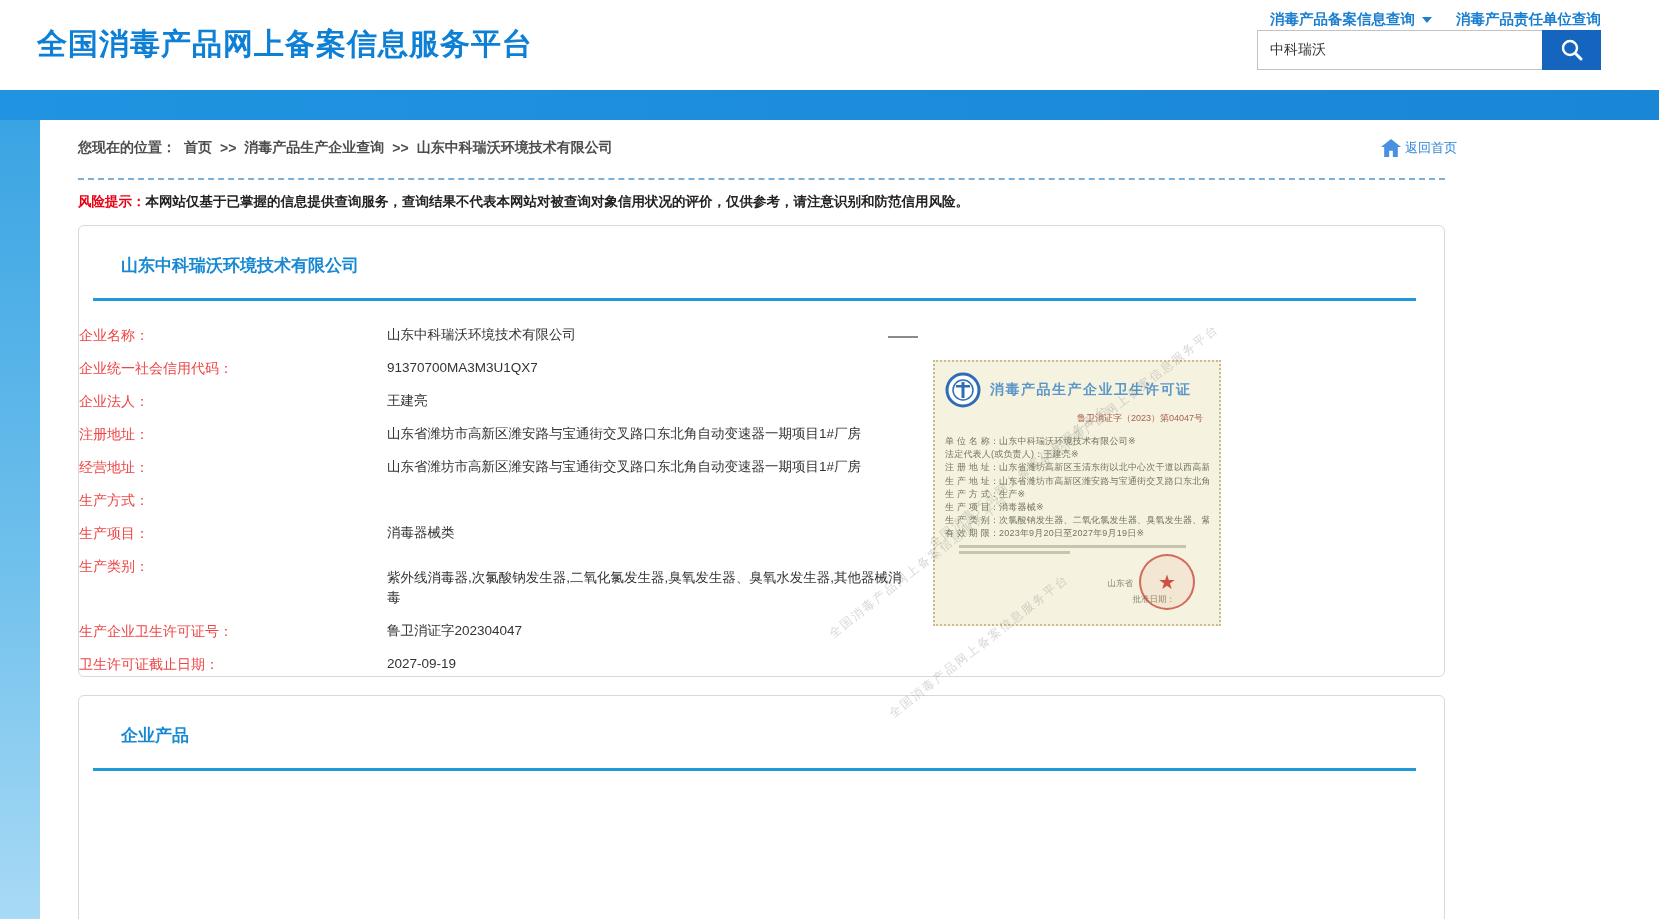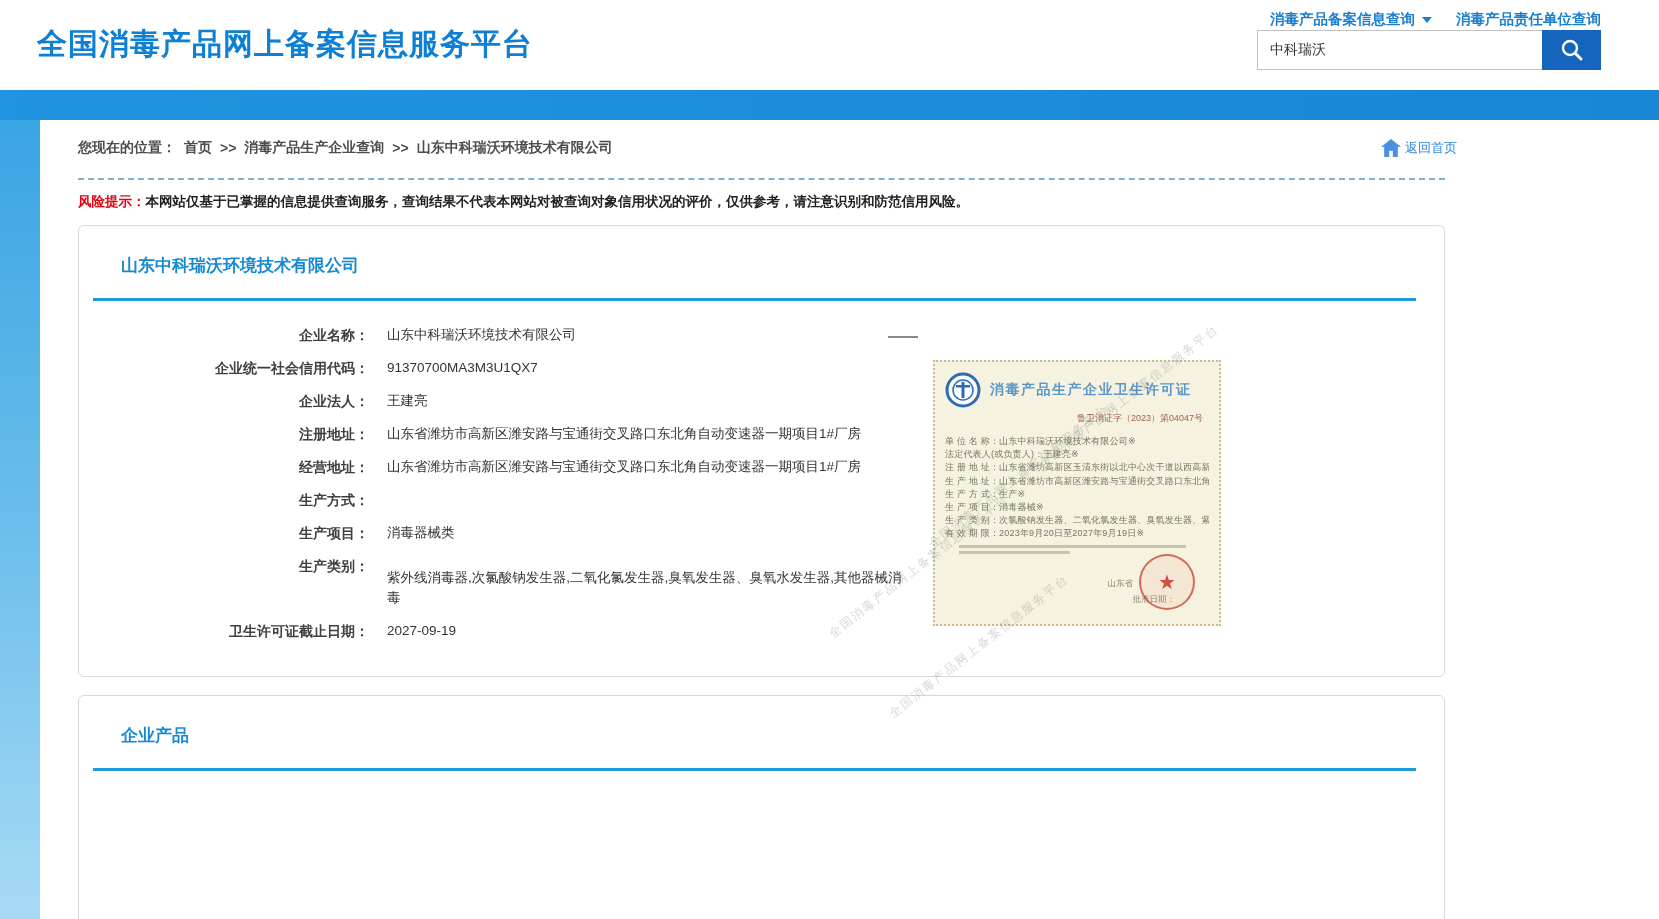--- a/index.html
+++ b/index.html
@@ -39,21 +39,21 @@
 
   .card { border:1px solid #d9d9d9; border-radius:6px; background:#fff; position:relative; }
   .card-1 { margin-top:14px; height:452px; }
   .card-2 { margin-top:18px; height:300px; }
   .card-title { margin:28px 0 0 42px; font-size:17px; font-weight:bold; color:#1789d3; line-height:24px; }
   .card-rule { height:3px; background:#1e9ad8; margin:20px 28px 0 14px; }
 
   
   .fields { margin-top:24px; }
   .frow { display:flex; margin-bottom:13px; }
-  .flabel { width:290px; text-align:right; font-size:14px; font-weight:bold; color:#404040; line-height:20px; flex:none; }
+  .flabel { width:290px; font-size:14px; font-weight:normal; color:#ef4444; line-height:20px; flex:none; }
   .fvalue { margin-left:18px; font-size:13.5px; color:#333; line-height:20px; max-width:700px; }
   .fvalue.narrow { max-width:526px;margin-top:12px; }
 
   
   .cert-area { position:absolute; left:768px; top:92px; width:470px; height:350px; }
   .broken-dash { position:absolute; left:41px; top:18px; width:30px; height:2px; background:#8a8a8a; }
   .cert { position:absolute; left:86px; top:42px; width:288px; height:266px; background:#f5f2df; border:2px dotted #cdb98e; padding:6px 10px; overflow:hidden; }
   .cert-head { display:flex; align-items:center; margin-top:4px; }
   .cert-title { margin-left:9px; font-size:14px; font-weight:bold; color:#5b97c9; letter-spacing:1.5px; white-space:nowrap; }
   .cert-no { text-align:right; font-size:9px; color:#a8604d; margin:4px 6px 2px 0; white-space:nowrap; }
@@ -164,20 +164,24 @@
           </div>
         <div class="frow">
             <div class="flabel">生产项目：</div>
             <div class="fvalue">消毒器械类</div>
           </div>
         <div class="frow">
             <div class="flabel">生产类别：</div>
             <div class="fvalue narrow">紫外线消毒器,次氯酸钠发生器,二氧化氯发生器,臭氧发生器、臭氧水发生器,其他器械消毒</div>
           </div>
         <div class="frow">
+            <div class="flabel">生产企业卫生许可证号：</div>
+            <div class="fvalue">鲁卫消证字202304047</div>
+          </div>
+        <div class="frow">
             <div class="flabel">卫生许可证截止日期：</div>
             <div class="fvalue">2027-09-19</div>
           </div>
       </div>
 
       <div class="cert-area">
         <div class="broken-dash"></div>
         <span class="wm wm1">全国消毒产品网上备案信息服务平台</span>
         <span class="wm wm2">全国消毒产品网上备案信息服务平台</span>
         <span class="wm wm3">全国消毒产品网上备案信息服务平台</span>

